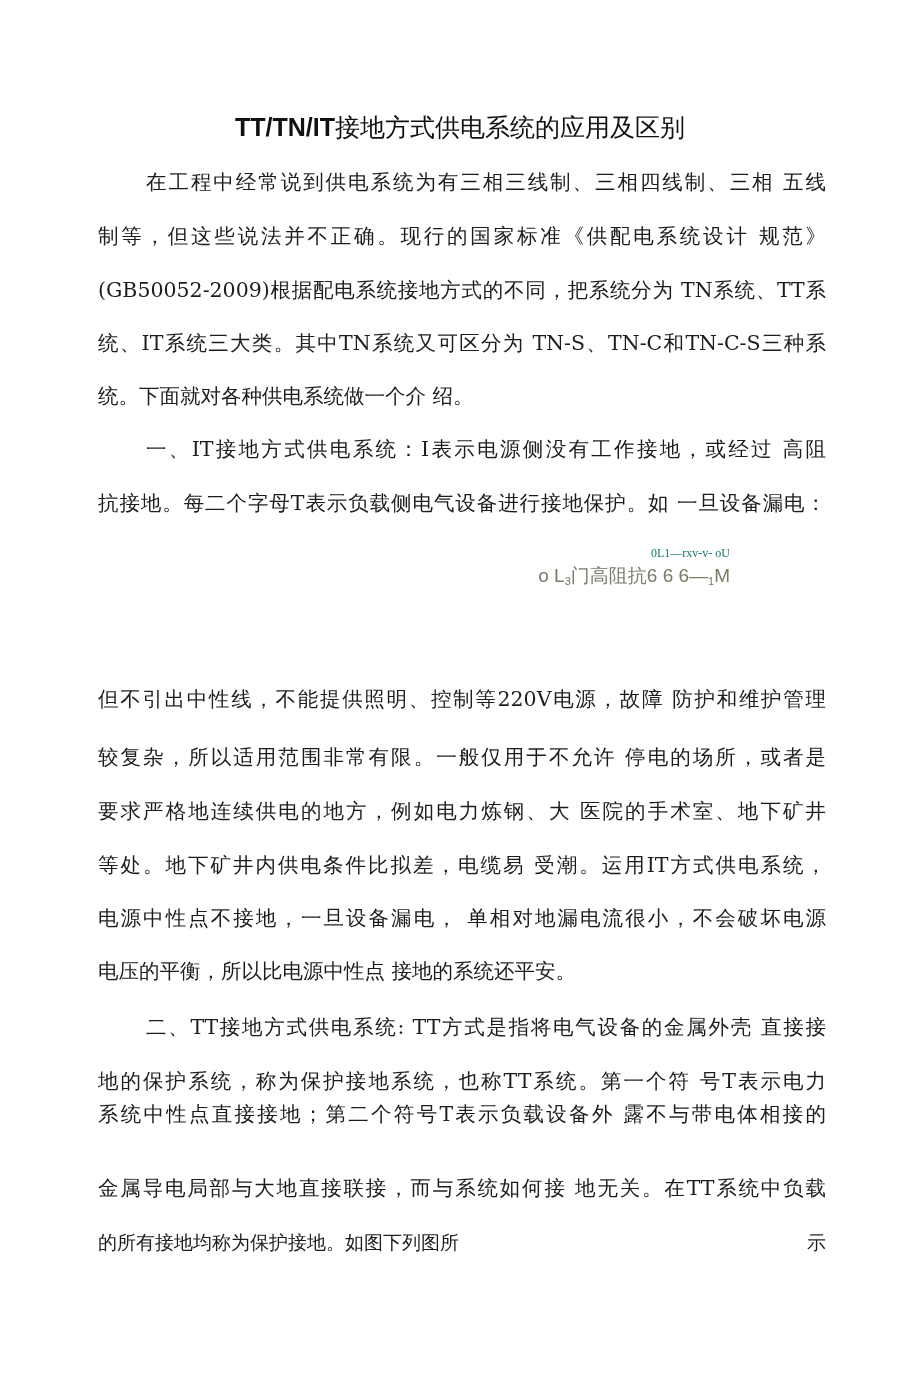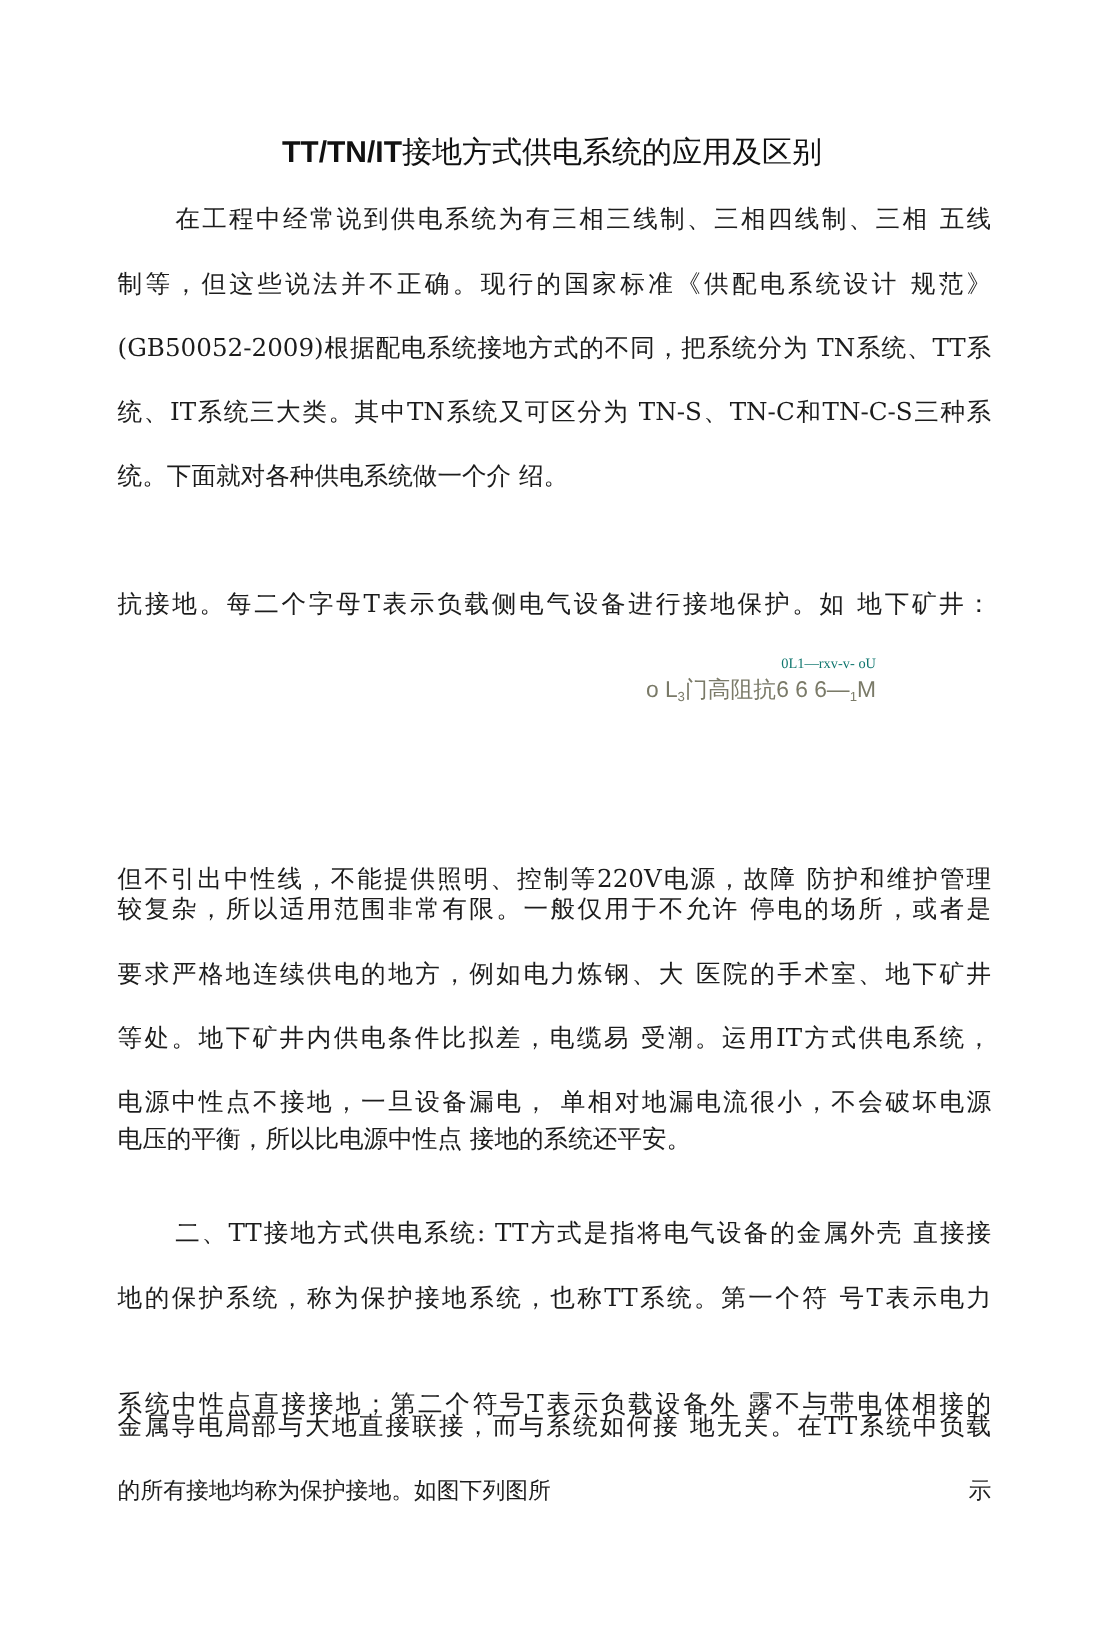--- a/index.html
+++ b/index.html
@@ -104,36 +104,37 @@
   <div class="title">
     <span class="latin">TT/TN/IT</span><span>接地方式供电系统的应用及区别</span>
   </div>
 
   <div class="line indent" style="top:168px;">在工程中经常说到供电系统为有三相三线制、三相四线制、三相  五线</div>
   <div class="line" style="top:222px;">制等，但这些说法并不正确。现行的国家标准《供配电系统设计    规范》</div>
   <div class="line" style="top:276px;">(GB50052-2009)根据配电系统接地方式的不同，把系统分为  TN系统、TT系</div>
   <div class="line" style="top:329px;">统、IT系统三大类。其中TN系统又可区分为  TN-S、TN-C和TN-C-S三种系</div>
   <div class="line last" style="top:382px;">统。下面就对各种供电系统做一个介  绍。</div>
 
-  <div class="line" style="top:489px;">抗接地。每二个字母T表示负载侧电气设备进行接地保护。如  地下矿井：</div>
+  <div class="line indent" style="top:435px;">一、IT接地方式供电系统：I表示电源侧没有工作接地，或经过  高阻</div>
+  <div class="line" style="top:489px;">抗接地。每二个字母T表示负载侧电气设备进行接地保护。如  一旦设备漏电：</div>
 
   <div class="fig-small">0L1—rxv-v- oU</div>
   <div class="fig-main">
     <span>o L</span><sub>3</sub><span>门高阻抗6 6 6—</span><sub>1</sub><span>M</span>
   </div>
 
-  <div class="line" style="top:718px;">但不引出中性线，不能提供照明、控制等220V电源，故障  防护和维护管理</div>
+  <div class="line" style="top:685px;">但不引出中性线，不能提供照明、控制等220V电源，故障  防护和维护管理</div>
   <div class="line" style="top:743px;">较复杂，所以适用范围非常有限。一般仅用于不允许  停电的场所，或者是</div>
   <div class="line" style="top:797px;">要求严格地连续供电的地方，例如电力炼钢、大  医院的手术室、地下矿井</div>
   <div class="line" style="top:851px;">等处。地下矿井内供电条件比拟差，电缆易  受潮。运用IT方式供电系统，</div>
   <div class="line" style="top:904px;">电源中性点不接地，一旦设备漏电，  单相对地漏电流很小，不会破坏电源</div>
-  <div class="line last" style="top:935px;">电压的平衡，所以比电源中性点  接地的系统还平安。</div>
+  <div class="line last" style="top:957px;">电压的平衡，所以比电源中性点  接地的系统还平安。</div>
 
   <div class="line indent" style="top:1013px;">二、TT接地方式供电系统: TT方式是指将电气设备的金属外壳  直接接</div>
   <div class="line" style="top:1067px;">地的保护系统，称为保护接地系统，也称TT系统。第一个符  号T表示电力</div>
-  <div class="line" style="top:1156px;">系统中性点直接接地；第二个符号T表示负载设备外  露不与带电体相接的</div>
+  <div class="line" style="top:1100px;">系统中性点直接接地；第二个符号T表示负载设备外  露不与带电体相接的</div>
   <div class="line" style="top:1174px;">金属导电局部与大地直接联接，而与系统如何接  地无关。在TT系统中负载</div>
   <div class="last-row">
     <span>的所有接地均称为保护接地。如图下列图所</span>
     <span class="right">示</span>
   </div>
 
 </div>
 
 </body></html>

